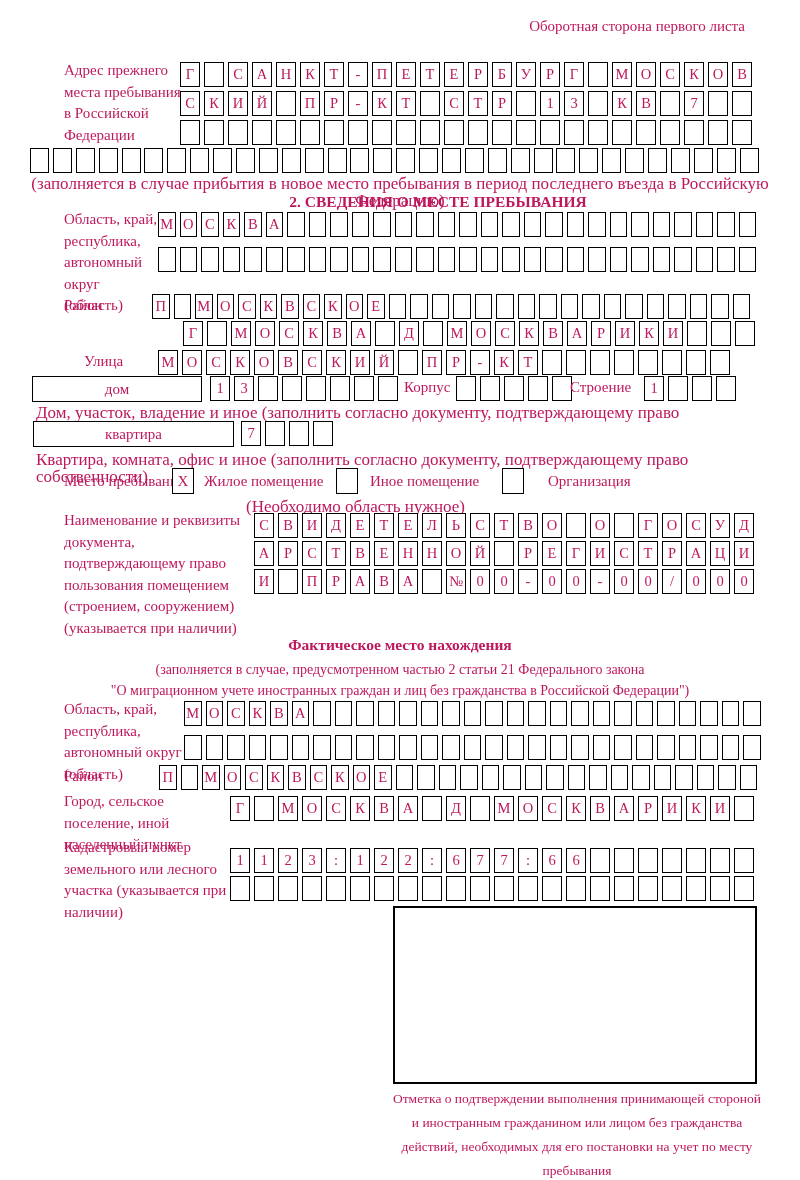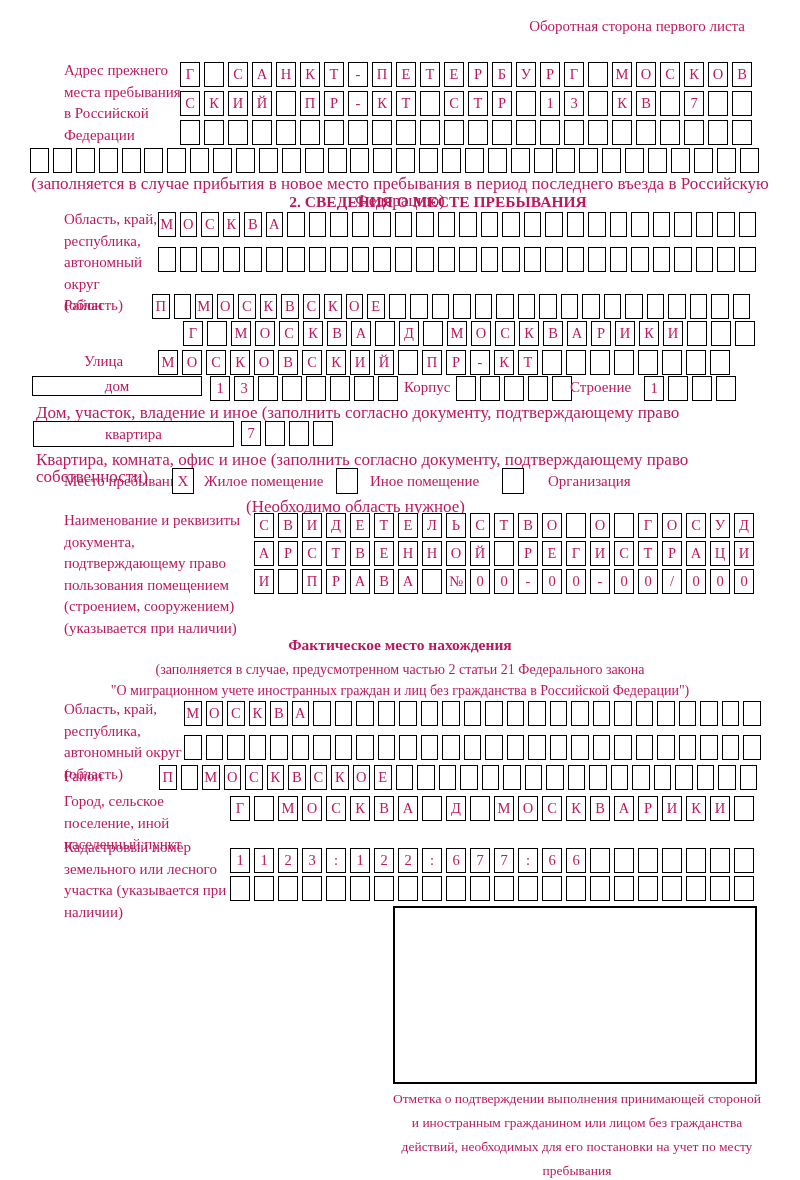--- a/index.html
+++ b/index.html
@@ -297,21 +297,21 @@
       <span class="cell"></span>
       <span class="cell"></span>
       <span class="cell"></span>
       <span class="cell"></span>
       <span class="cell"></span>
       <span class="cell"></span>
       <span class="cell"></span>
       <span class="cell"></span>
     </div>
 
-  <div class="fieldbox" style="left:32px;top:376px;width:170px;height:20px;">
+  <div class="fieldbox" style="left:32px;top:376px;width:170px;height:26px;">
       <span>дом</span>
     </div>
   <div class="cells" style="left:210px;top:376px;">
       <span class="cell">1</span>
       <span class="cell">3</span>
       <span class="cell"></span>
       <span class="cell"></span>
       <span class="cell"></span>
       <span class="cell"></span>
       <span class="cell"></span>

